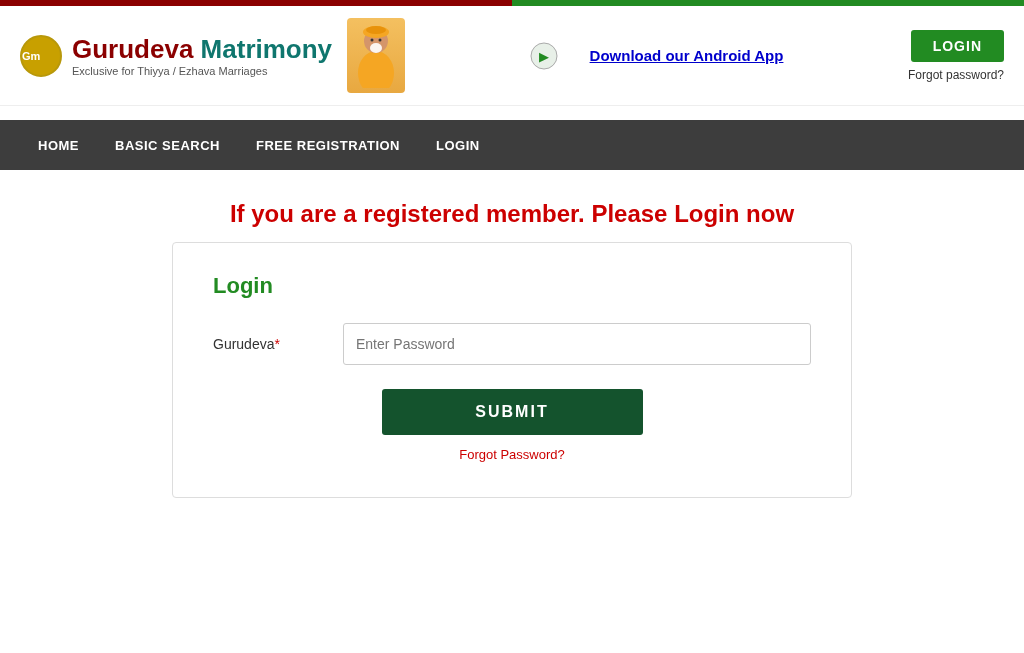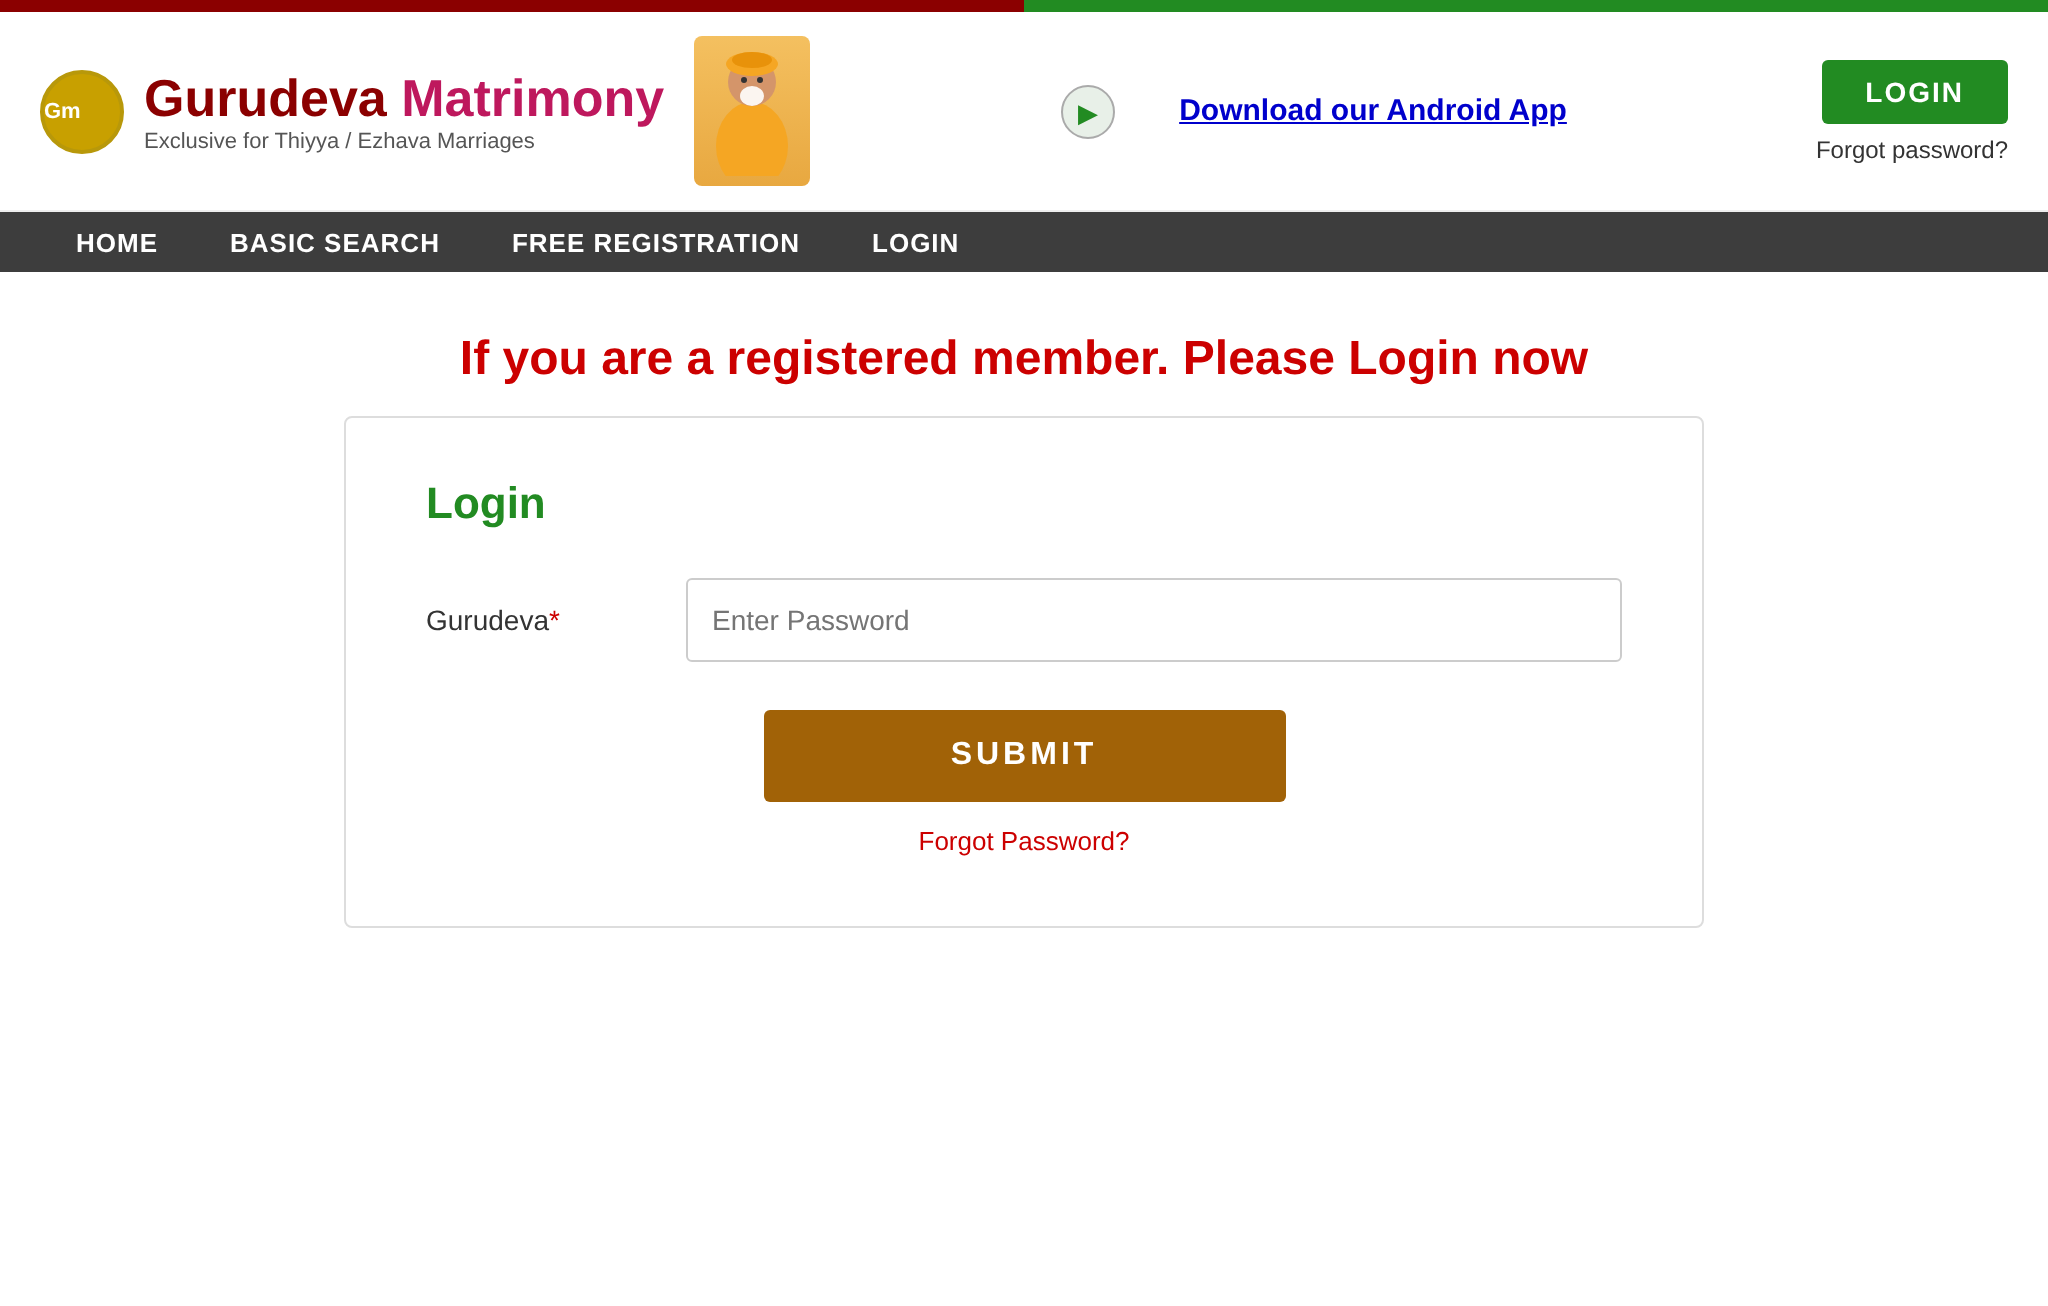--- a/index.html
+++ b/index.html
@@ -105,22 +105,23 @@
       cursor: pointer;
       text-decoration: none;
     }
 
     
     .navbar {
       background: #3d3d3d;
       display: flex;
       align-items: center;
       padding: 0 20px;
-      height: 30px;
+      height: 50px;
       gap: 0;
+      margin-top: 14px;
     }
     .nav-item {
       color: #fff;
       font-size: 13px;
       font-weight: 600;
       padding: 0 18px;
       height: 46px;
       display: flex;
       align-items: center;
       cursor: pointer;
@@ -186,21 +187,21 @@
 
     .submit-row {
       display: flex;
       flex-direction: column;
       align-items: center;
       margin-top: 24px;
       gap: 12px;
     }
 
     .submit-btn {
-      background: #a16207;
+      background: #14532d;
       color: #fff;
       border: none;
       padding: 14px 0;
       width: 261px;
       font-size: 16px;
       font-weight: bold;
       cursor: pointer;
       border-radius: 3px;
       letter-spacing: 2px;
       text-transform: uppercase;
@@ -218,21 +219,21 @@
 
 <div class="top-accent-bar"></div>
 
 <div class="header">
   <div class="header-left">
     <div class="logo-circle">
       <span>Gm</span>
     </div>
     <div class="logo-text-area">
       <div class="logo-title">
-        <span>Gurudeva</span><span style="color:#be185d;"> Matrimony</span>
+        <span>Gurudeva</span><span style="color:#0f766e;"> Matrimony</span>
       </div>
       <div class="logo-subtitle">Exclusive for Thiyya / Ezhava Marriages</div>
     </div>
 
     <div class="guru-img">
       <svg viewBox="0 0 50 65" xmlns="http://www.w3.org/2000/svg">
 
         <ellipse cx="25" cy="50" rx="18" ry="22" fill="#f5a623"></ellipse>
 
         <circle cx="25" cy="18" r="12" fill="#d4956a"></circle>

